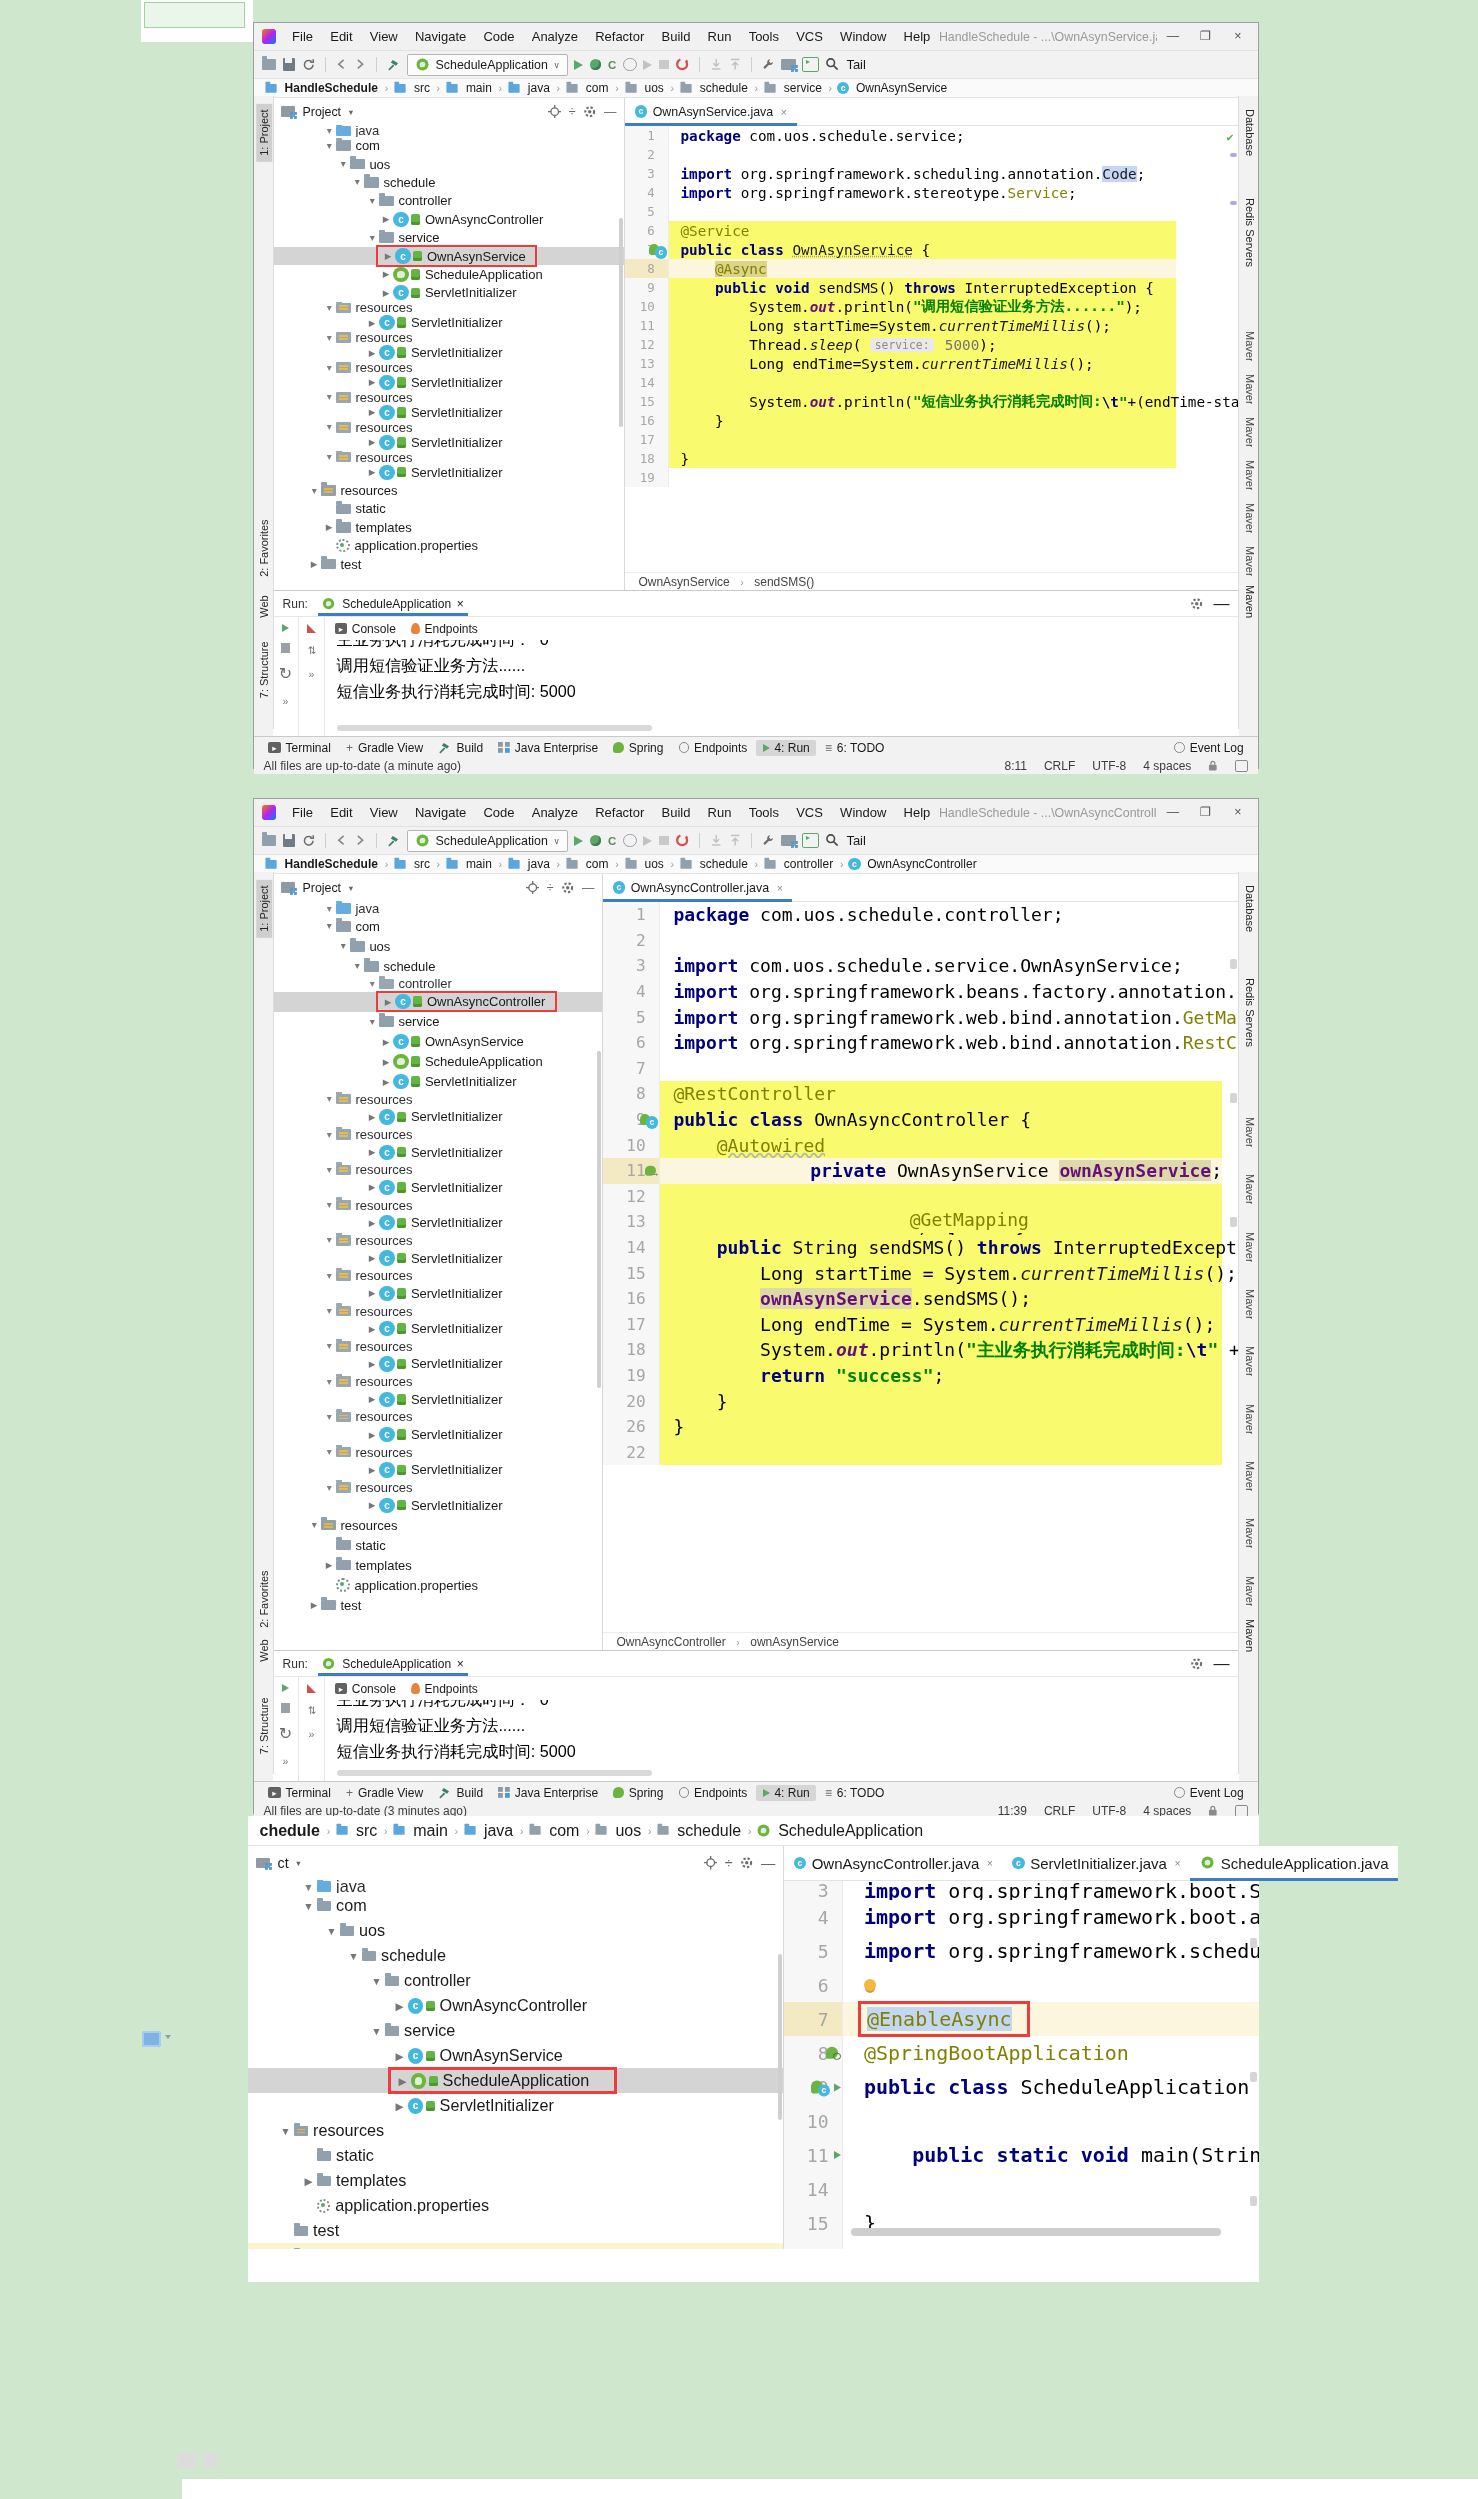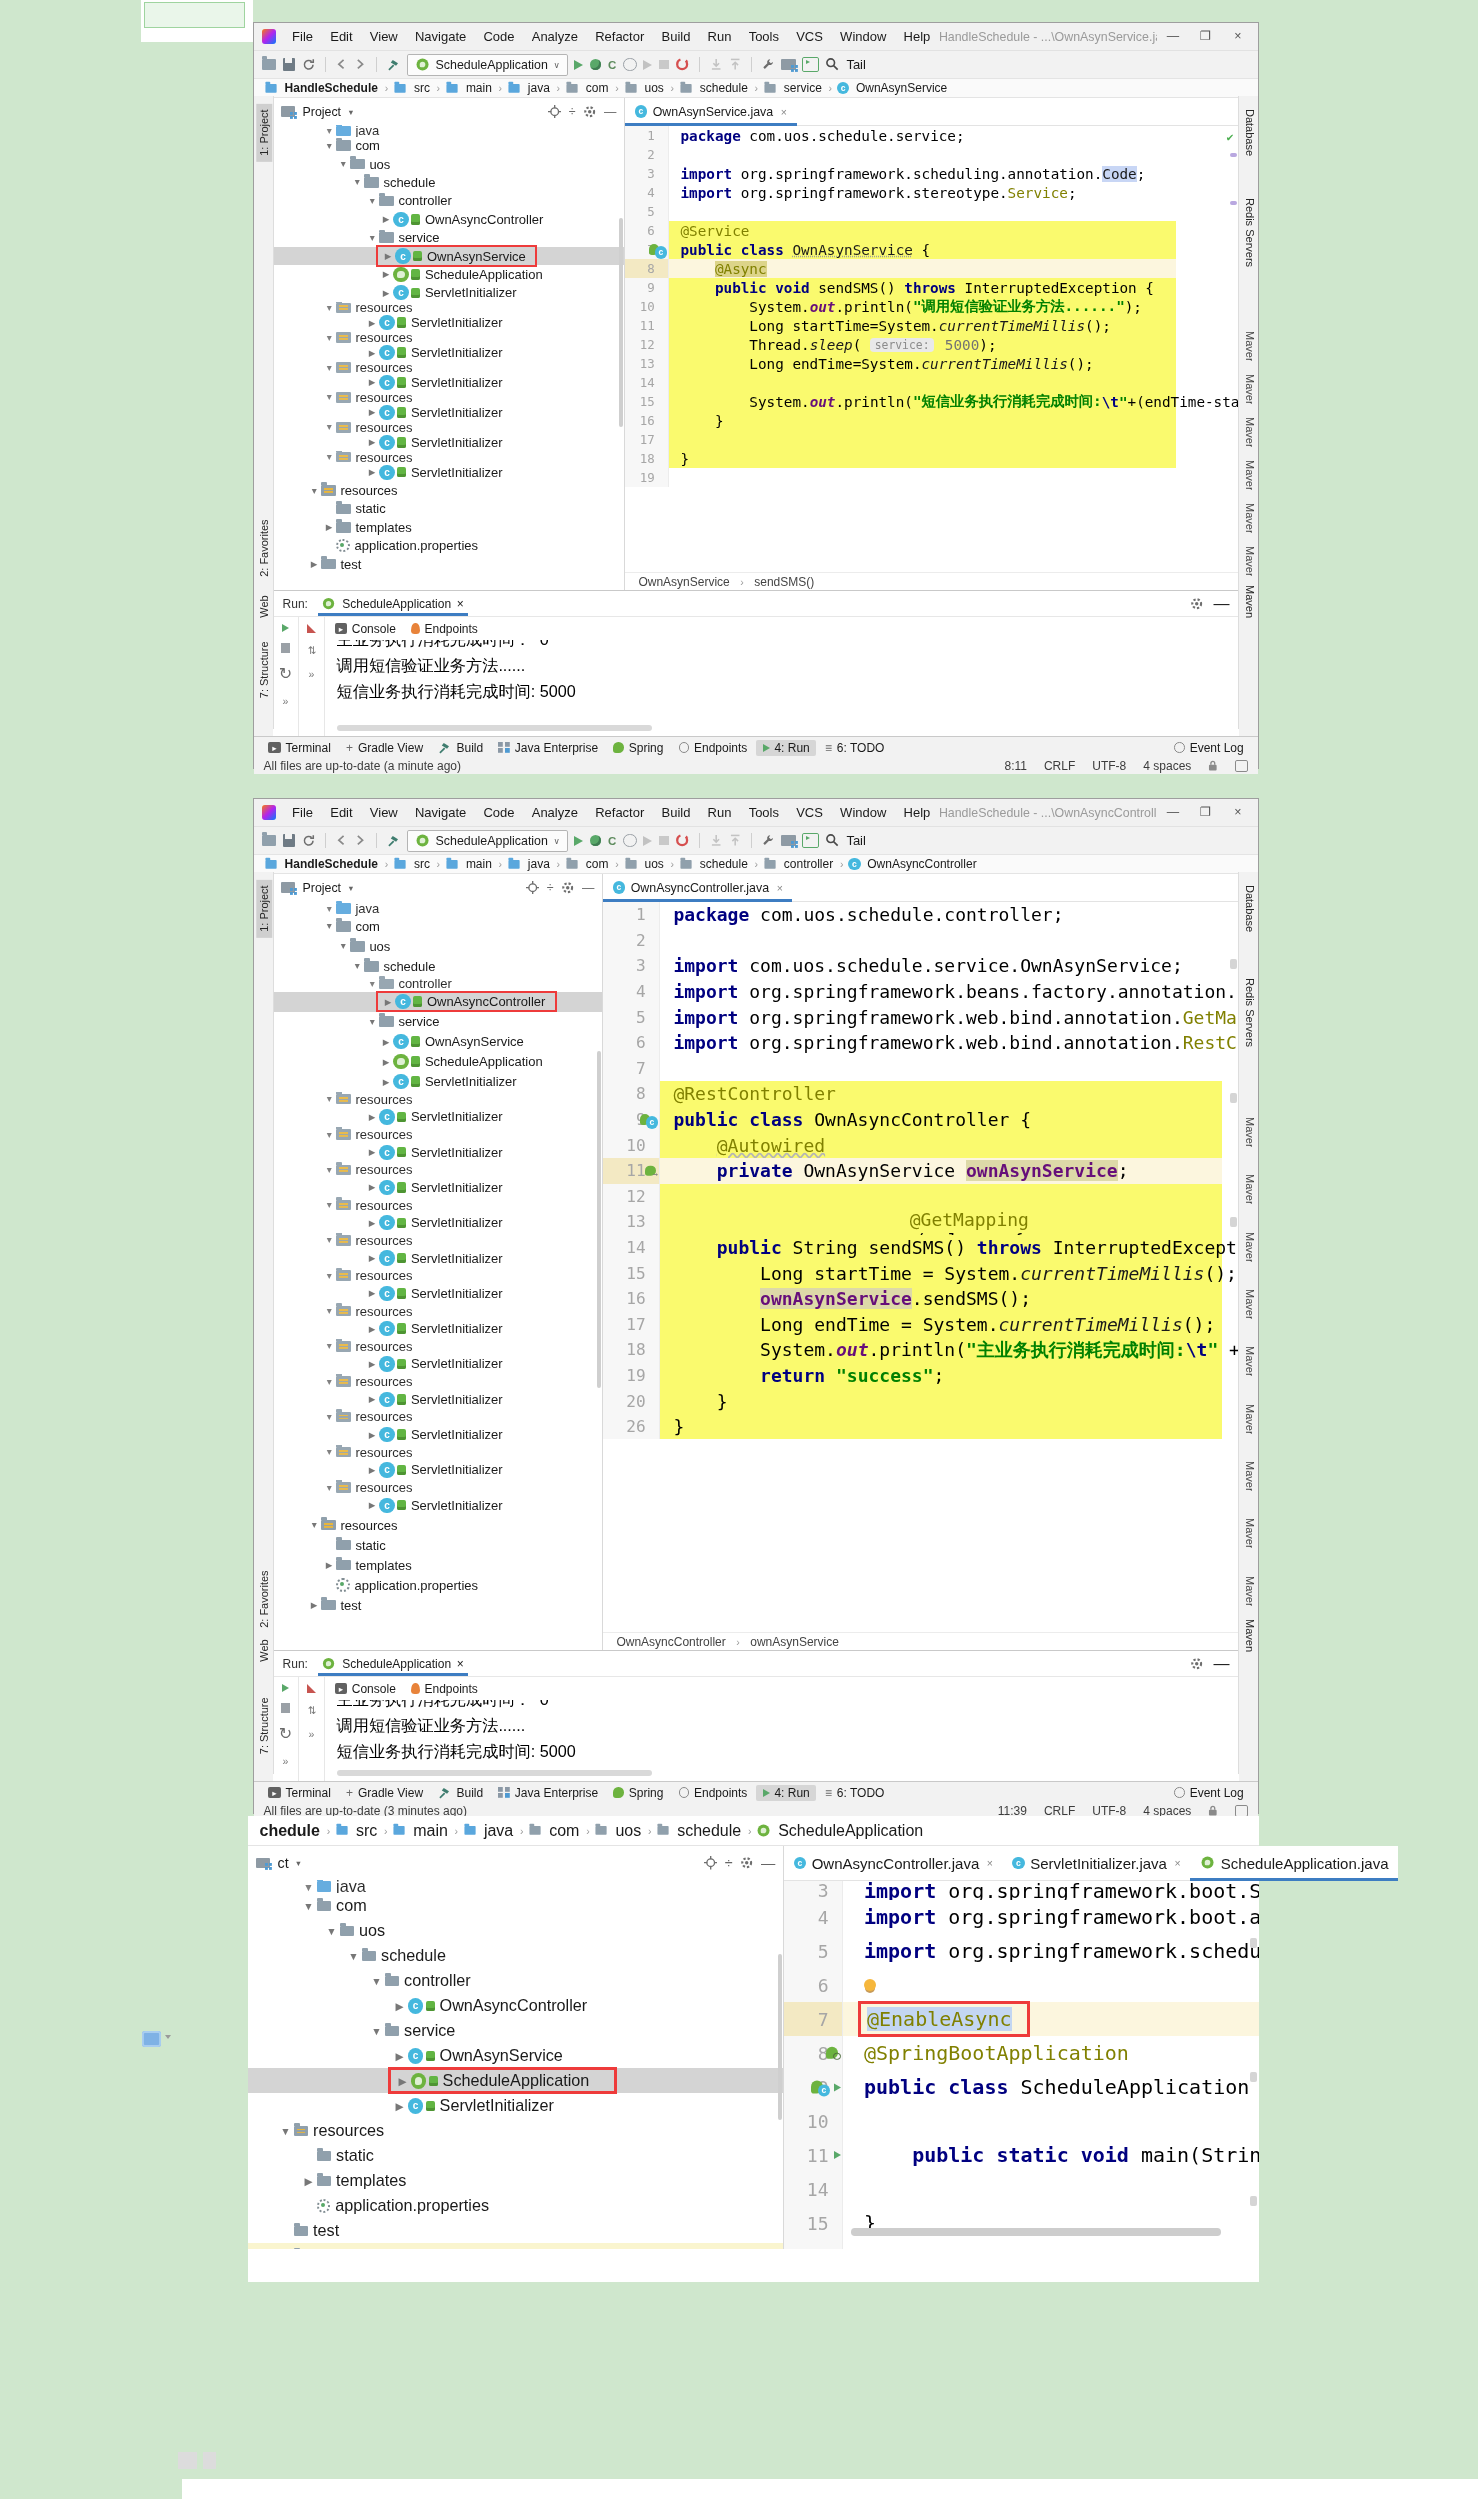--- a/index.html
+++ b/index.html
@@ -1257,21 +1257,21 @@
                 <div class="ctext" style="padding-left: calc(var(--codepad) + 4ch);"><span class="tk-annwav">@Autowired</span></div>
               </div>
               <div class="crow yl cur">
                 <span class="gut">
                   <span>11</span>
                   <span class="gicon">
                     <span class="ic ic-leaf sm"></span>
                     <span style="font-size: 8.6px; color: rgb(122, 122, 122); margin-left: -3.8px; margin-top: 6.7px;">→</span>
                   </span>
                 </span>
-                <div class="ctext" style="padding-left: calc(var(--codepad) + 4ch);"><span class="tk-k">private</span><span class="tk-p"> OwnAsynService </span><span class="tk-fldhl">ownAsynService</span><span class="tk-p">;</span></div>
+                <div class="ctext" style="padding-left: calc(var(--codepad) + 4ch); justify-content: flex-end;"><span class="tk-k">private</span><span class="tk-p"> OwnAsynService </span><span class="tk-fldhl">ownAsynService</span><span class="tk-p">;</span></div>
               </div>
               <div class="crow yl">
                 <span class="gut">
                   <span>12</span>
                 </span>
                 <div class="ctext" style="padding-left: calc(var(--codepad) + 0ch);"></div>
               </div>
               <div class="crow yl">
                 <span class="gut">
                   <span>13</span>
@@ -1318,20 +1318,26 @@
                 <span class="gut">
                   <span>20</span>
                 </span>
                 <div class="ctext" style="padding-left: calc(var(--codepad) + 4ch);"><span class="tk-p">}</span></div>
               </div>
               <div class="crow yl">
                 <span class="gut">
                   <span>26</span>
                 </span>
                 <div class="ctext" style="padding-left: calc(var(--codepad) + 0ch);"><span class="tk-p">}</span></div>
+              </div>
+              <div class="crow yl">
+                <span class="gut">
+                  <span>22</span>
+                </span>
+                <div class="ctext" style="padding-left: calc(var(--codepad) + 0ch);"></div>
               </div>
               <span class="mark" style="right: 1.9px; top: 57px; width: 7.6px; height: 9.6px; background: rgb(213, 213, 213);"></span>
               <span class="mark" style="right: 1.9px; top: 191px; width: 7.6px; height: 9.6px; background: rgb(213, 213, 213);"></span>
               <span class="mark" style="right: 1.9px; top: 315px; width: 7.6px; height: 9.6px; background: rgb(213, 213, 213);"></span>
             </div>
             <div class="navbar">
               <span>OwnAsyncController</span>
               <span class="csep">›</span>
               <span>ownAsynService</span>
             </div>

